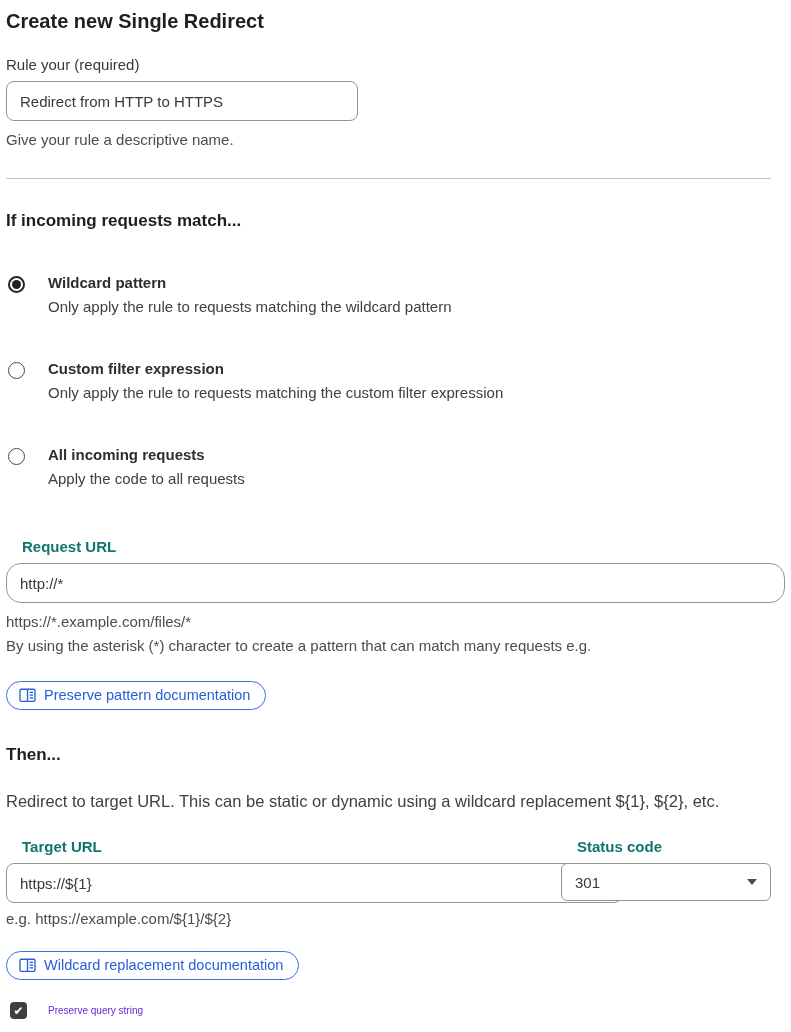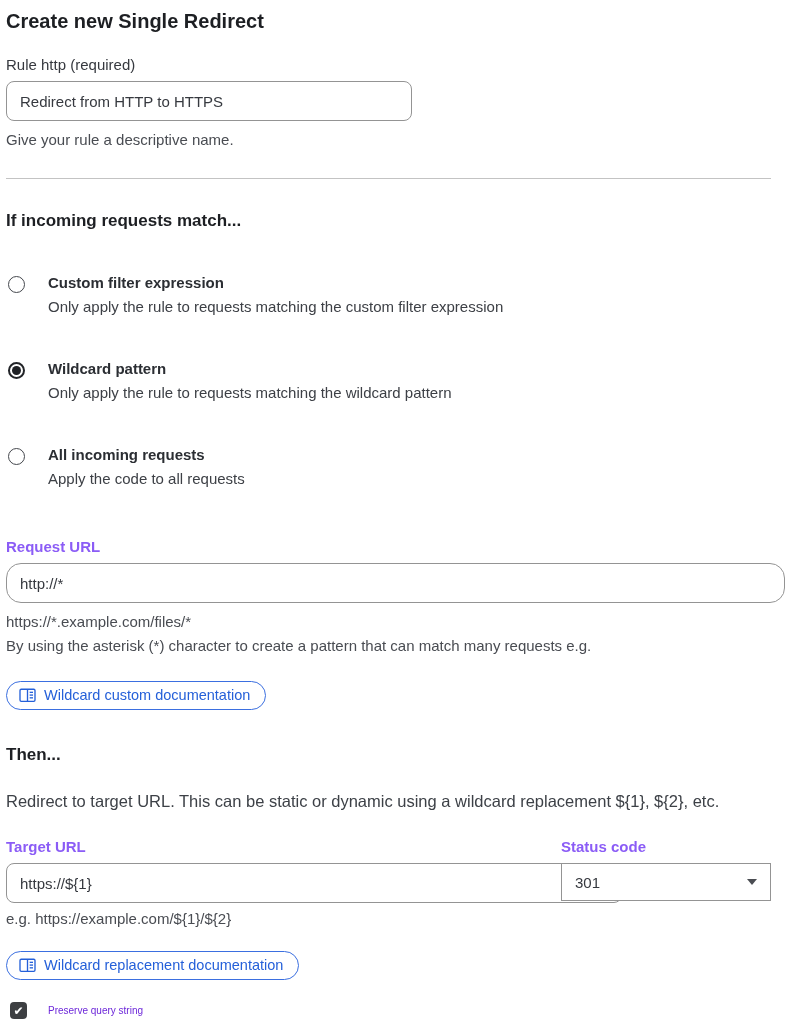--- a/index.html
+++ b/index.html
@@ -19,35 +19,35 @@
     line-height: 26px;
   }
 
   .field-label {
     display: block;
     font-size: 15px;
     color: #36393f;
     margin-top: 22px;
     line-height: 18px;
   }
-  .field-label.strong { font-weight: 700; color: #8b5cf6; }
+  .field-label.strong { font-weight: 700; color: #0f766e; margin-left: 16px; }
 
   .text-input {
     display: block;
     margin-top: 7px;
     height: 40px;
     border: 1px solid #949494;
     border-radius: 8px;
     padding: 0 13px;
     font-size: 15px;
     font-family: "Liberation Sans", sans-serif;
     color: #36393f;
     background: #fff;
     outline: none;
-    width: 406px;
+    width: 352px;
   }
   .text-input.full { width: 779px; border-radius: 15px; }
 
   .helper {
     margin-top: 7px;
     font-size: 15px;
     color: #494c52;
     line-height: 24px;
   }
 
@@ -122,21 +122,21 @@
     justify-content: space-between;
   }
   .col-target { width: 545px; }
   .col-status { width: 224px; }
   .col-target .text-input { width: 616px; }
 
   .select-box {
     margin-top: 7px;
     height: 38px;
     border: 1px solid #949494;
-    border-radius: 0;
+    border-radius: 6px;
     background: #fff;
     display: flex;
     align-items: center;
     justify-content: space-between;
     padding: 0 13px;
     font-size: 15px;
     color: #36393f;
     cursor: pointer;
   }
   .select-caret {
@@ -166,41 +166,41 @@
   }
   .checkbox-label { margin-left: 21px; font-size: 10px; color: #6d28d9; }
 </style>
 </head>
 <body>
 
 <div class="page">
 
   <h1 class="page-title">Create new Single Redirect</h1>
 
-  <label class="field-label">Rule http (required)</label>
+  <label class="field-label">Rule your (required)</label>
   <input class="text-input" type="text" value="Redirect from HTTP to HTTPS" style="">
   <div class="helper">Give your rule a descriptive name.</div>
 
   <hr class="divider">
 
   <h2 class="section-heading">If incoming requests match...</h2>
 
   <div class="radio-group">
+    <div class="radio-row">
+      <span class="radio-circle selected"></span>
+      <span class="radio-texts">
+        <div class="radio-label">Wildcard pattern</div>
+        <div class="radio-desc">Only apply the rule to requests matching the wildcard pattern</div>
+      </span>
+    </div>
     <div class="radio-row">
       <span class="radio-circle"></span>
       <span class="radio-texts">
         <div class="radio-label">Custom filter expression</div>
         <div class="radio-desc">Only apply the rule to requests matching the custom filter expression</div>
-      </span>
-    </div>
-    <div class="radio-row">
-      <span class="radio-circle selected"></span>
-      <span class="radio-texts">
-        <div class="radio-label">Wildcard pattern</div>
-        <div class="radio-desc">Only apply the rule to requests matching the wildcard pattern</div>
       </span>
     </div>
     <div class="radio-row">
       <span class="radio-circle"></span>
       <span class="radio-texts">
         <div class="radio-label">All incoming requests</div>
         <div class="radio-desc">Apply the code to all requests</div>
       </span>
     </div>
   </div>
@@ -215,21 +215,21 @@
   <button class="doc-button">
     <span>
       <svg width="17" height="15" viewBox="0 0 20 18" fill="none" stroke="#2560d9" stroke-width="1.6">
         <rect x="1" y="1.5" width="18" height="14.5" rx="1.5"></rect>
         <line x1="10" y1="1.5" x2="10" y2="16"></line>
         <line x1="12.6" y1="5.2" x2="16.6" y2="5.2"></line>
         <line x1="12.6" y1="8.5" x2="16.6" y2="8.5"></line>
         <line x1="12.6" y1="11.8" x2="16.6" y2="11.8"></line>
       </svg>
     </span>
-    <span>Wildcard custom documentation</span>
+    <span>Preserve pattern documentation</span>
   </button>
 
   <h2 class="section-heading" style="margin-top:34px;">Then...</h2>
 
   <div class="then-desc">Redirect to target URL. This can be static or dynamic using a wildcard replacement ${1}, ${2}, etc.</div>
 
   <div class="row-two-cols" style="margin-top:26px;">
     <div class="col-target">
       <label class="field-label strong" style="margin-top:0;">Target URL</label>
       <input class="text-input" type="text" value="https://${1}" style="">

